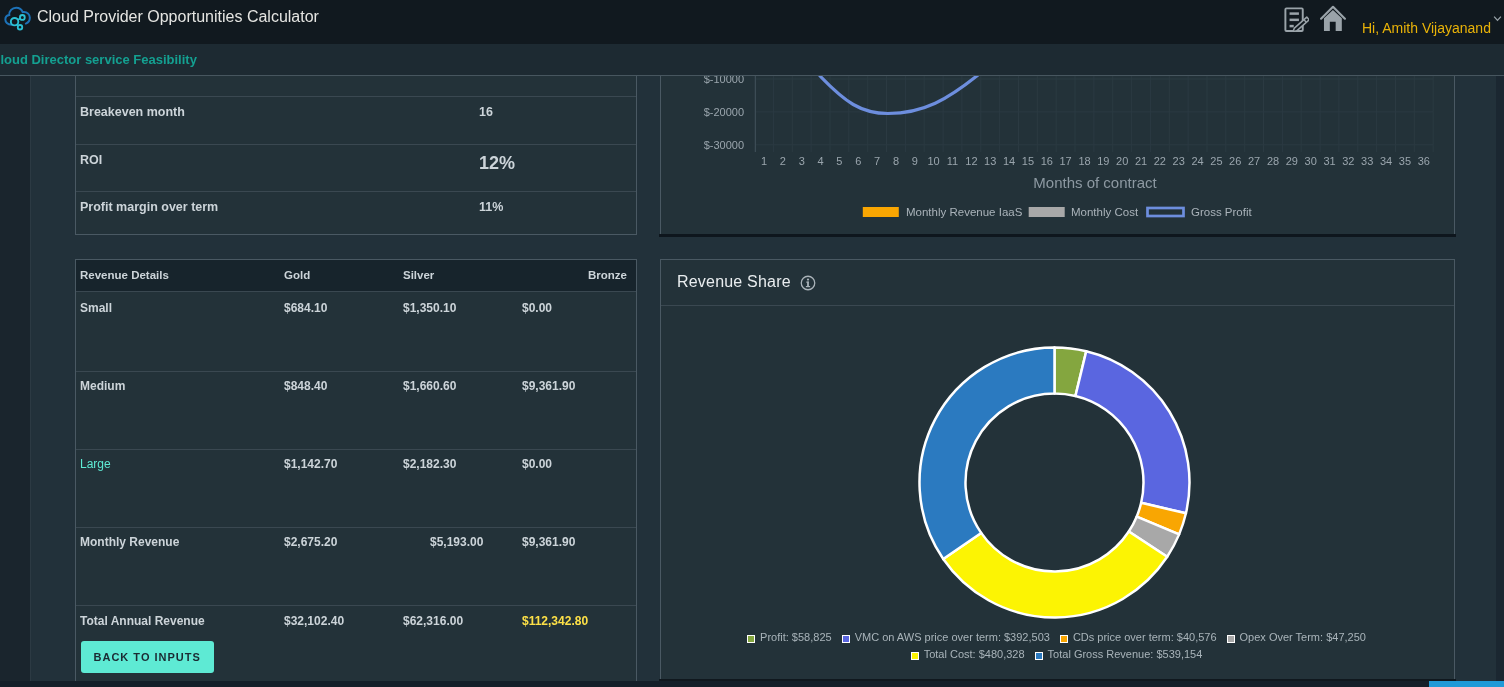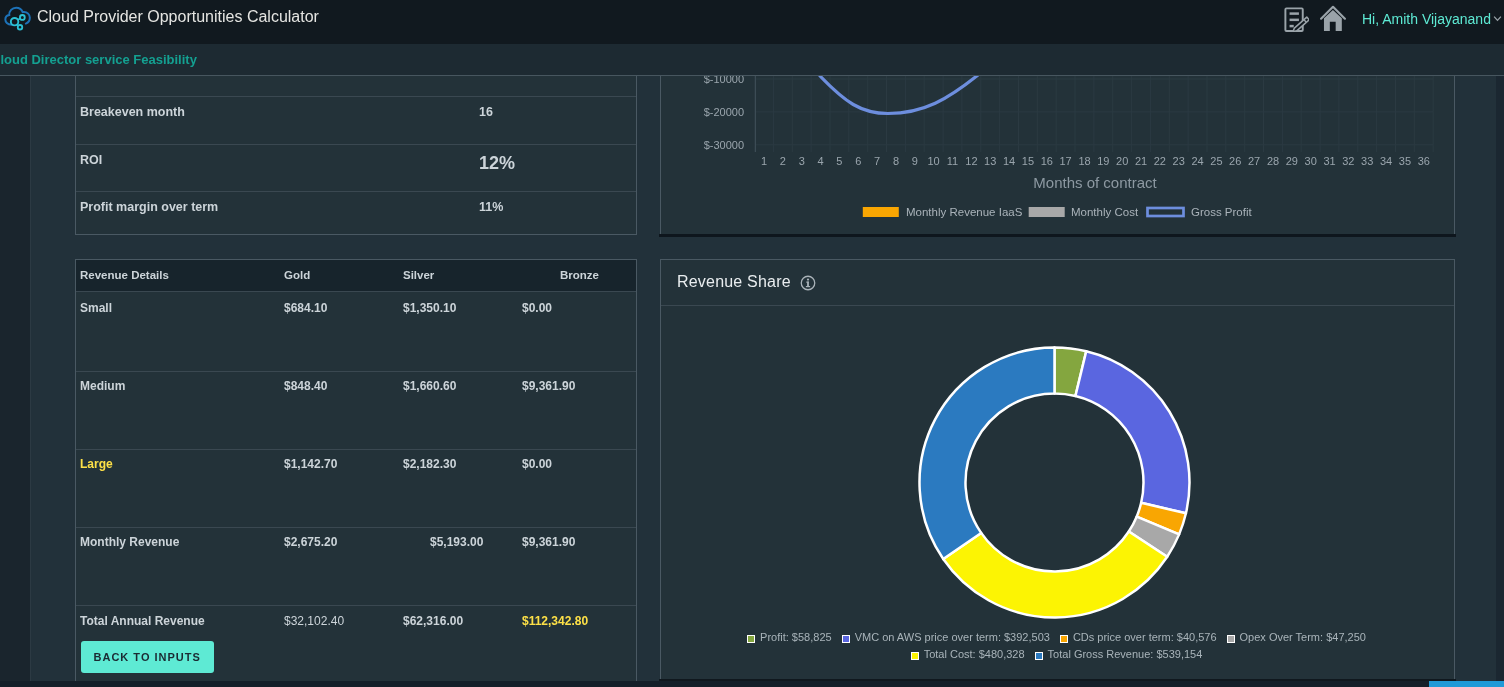--- a/index.html
+++ b/index.html
@@ -16,39 +16,39 @@
 <div style="position:absolute;left:479px;top:104.5px;font-size:12.5px;font-weight:700;color:#ccd4d9;white-space:nowrap;">16</div>
 <div style="position:absolute;left:80px;top:152.5px;font-size:12.5px;font-weight:700;color:#ccd4d9;white-space:nowrap;">ROI</div>
 <div style="position:absolute;left:479px;top:152.5px;font-size:18px;font-weight:700;color:#ccd4d9;white-space:nowrap;">12%</div>
 <div style="position:absolute;left:80px;top:200px;font-size:12.5px;font-weight:700;color:#ccd4d9;white-space:nowrap;">Profit margin over term</div>
 <div style="position:absolute;left:479px;top:200px;font-size:12.5px;font-weight:700;color:#ccd4d9;white-space:nowrap;">11%</div>
 <div style="position:absolute;left:75px;top:259px;width:562px;height:424px;border:1px solid #4a5963;background:#233239;"></div>
 <div style="position:absolute;left:76px;top:260px;width:560px;height:31.5px;background:#17242c;border-bottom:1px solid #3a4851;"></div>
 <div style="position:absolute;left:80px;top:269px;font-size:11.5px;font-weight:700;color:#ccd4d9;white-space:nowrap;">Revenue Details</div>
 <div style="position:absolute;left:284px;top:269px;font-size:11.5px;font-weight:700;color:#ccd4d9;white-space:nowrap;">Gold</div>
 <div style="position:absolute;left:403px;top:269px;font-size:11.5px;font-weight:700;color:#ccd4d9;white-space:nowrap;">Silver</div>
-<div style="position:absolute;left:524px;top:269px;font-size:11.5px;font-weight:700;color:#ccd4d9;white-space:nowrap;padding-left:36px;">Bronze</div>
+<div style="position:absolute;left:552px;top:269px;font-size:11.5px;font-weight:700;color:#ccd4d9;white-space:nowrap;padding-left:36px;">Bronze</div>
 <div style="position:absolute;left:80px;top:301.3px;font-size:12px;font-weight:700;color:#ccd4d9;white-space:nowrap;">Small</div>
 <div style="position:absolute;left:284px;top:301.3px;font-size:12px;font-weight:700;color:#ccd4d9;white-space:nowrap;">$684.10</div>
 <div style="position:absolute;left:403px;top:301.3px;font-size:12px;font-weight:700;color:#ccd4d9;white-space:nowrap;">$1,350.10</div>
 <div style="position:absolute;left:522px;top:301.3px;font-size:12px;font-weight:700;color:#ccd4d9;white-space:nowrap;">$0.00</div>
 <div style="position:absolute;left:80px;top:379.3px;font-size:12px;font-weight:700;color:#ccd4d9;white-space:nowrap;">Medium</div>
 <div style="position:absolute;left:284px;top:379.3px;font-size:12px;font-weight:700;color:#ccd4d9;white-space:nowrap;">$848.40</div>
 <div style="position:absolute;left:403px;top:379.3px;font-size:12px;font-weight:700;color:#ccd4d9;white-space:nowrap;">$1,660.60</div>
 <div style="position:absolute;left:522px;top:379.3px;font-size:12px;font-weight:700;color:#ccd4d9;white-space:nowrap;">$9,361.90</div>
-<div style="position:absolute;left:80px;top:457.3px;font-size:12px;font-weight:700;color:#fde047;white-space:nowrap;">Large</div>
+<div style="position:absolute;left:80px;top:457.3px;font-size:12px;font-weight:400;color:#5eead4;white-space:nowrap;">Large</div>
 <div style="position:absolute;left:284px;top:457.3px;font-size:12px;font-weight:700;color:#ccd4d9;white-space:nowrap;">$1,142.70</div>
 <div style="position:absolute;left:403px;top:457.3px;font-size:12px;font-weight:700;color:#ccd4d9;white-space:nowrap;">$2,182.30</div>
 <div style="position:absolute;left:522px;top:457.3px;font-size:12px;font-weight:700;color:#ccd4d9;white-space:nowrap;">$0.00</div>
 <div style="position:absolute;left:80px;top:535.3px;font-size:12px;font-weight:700;color:#ccd4d9;white-space:nowrap;">Monthly Revenue</div>
 <div style="position:absolute;left:284px;top:535.3px;font-size:12px;font-weight:700;color:#ccd4d9;white-space:nowrap;">$2,675.20</div>
 <div style="position:absolute;left:403px;top:535.3px;font-size:12px;font-weight:700;color:#ccd4d9;white-space:nowrap;margin-left:27px;">$5,193.00</div>
 <div style="position:absolute;left:522px;top:535.3px;font-size:12px;font-weight:700;color:#ccd4d9;white-space:nowrap;">$9,361.90</div>
 <div style="position:absolute;left:80px;top:613.8px;font-size:12px;font-weight:700;color:#ccd4d9;white-space:nowrap;">Total Annual Revenue</div>
-<div style="position:absolute;left:284px;top:613.8px;font-size:12px;font-weight:400;color:#ccd4d9;white-space:nowrap;">$32,102.40</div>
+<div style="position:absolute;left:284px;top:613.8px;font-size:12px;font-weight:700;color:#ccd4d9;white-space:nowrap;">$32,102.40</div>
 <div style="position:absolute;left:403px;top:613.8px;font-size:12px;font-weight:700;color:#ccd4d9;white-space:nowrap;">$62,316.00</div>
 <div style="position:absolute;left:522px;top:613.8px;font-size:12px;font-weight:700;color:#fde047;white-space:nowrap;">$112,342.80</div>
 <div style="position:absolute;left:76px;top:370.5px;width:560px;height:1px;background:#3a4851;"></div>
 <div style="position:absolute;left:76px;top:448.5px;width:560px;height:1px;background:#3a4851;"></div>
 <div style="position:absolute;left:76px;top:526.5px;width:560px;height:1px;background:#3a4851;"></div>
 <div style="position:absolute;left:76px;top:605px;width:560px;height:1px;background:#3a4851;"></div>
 <div style="position:absolute;left:80.7px;top:641.4px;width:133px;height:32px;background:#5eead4;border-radius:3px;color:#1b2a32;font-size:11px;font-weight:700;letter-spacing:1px;display:flex;align-items:center;justify-content:center;">BACK TO INPUTS</div>
 
 <div style="position:absolute;left:660px;top:76px;width:795px;height:158px;border-left:1px solid #4a5963;border-right:1px solid #4a5963;background:#233239;"></div>
 <div style="position:absolute;left:659px;top:234px;width:797px;height:2.5px;background:#0e161d;"></div>
@@ -185,15 +185,15 @@
 <line x1="8" y1="9.5" x2="21.5" y2="9.5" stroke="#9aa3a9" stroke-width="3.6"></line>
 <line x1="8" y1="18.5" x2="21.5" y2="18.5" stroke="#9aa3a9" stroke-width="3.6"></line>
 <line x1="8" y1="27.5" x2="14" y2="27.5" stroke="#9aa3a9" stroke-width="3.6"></line>
 <path d="M12.8 35.6 L18.29 34.34 L36.18 18.48 L32.82 14.52 L14.93 30.38 Z" fill="#11191f" stroke="#9aa3a9" stroke-width="2.2" stroke-linejoin="round"></path>
 <line x1="31.99" y1="22.04" x2="28.63" y2="18.08" stroke="#9aa3a9" stroke-width="2"></line>
 </svg>
 <svg width="26" height="26" viewBox="0 0 36 36" style="position:absolute;left:1320px;top:5px;">
 <path d="M1.5 19 L18 2.5 L34.5 19" fill="none" stroke="#9aa3a9" stroke-width="3" stroke-linecap="round" stroke-linejoin="round"></path>
 <path d="M5.5 18.4 V35.9 H13.6 V23.3 H21.7 V35.9 H30.2 V18.4 L17.9 7 Z" fill="#9aa3a9"></path>
 </svg>
-<div style="position:absolute;left:1362px;top:11px;font-size:14px;color:#5eead4;white-space:nowrap;">Hi, Amith Vijayanand</div>
+<div style="position:absolute;left:1362px;top:20px;font-size:14px;color:#eab308;white-space:nowrap;">Hi, Amith Vijayanand</div>
 <svg width="9" height="9" viewBox="0 0 12 12" style="position:absolute;left:1493px;top:14px;">
 <path d="M1.5 3.5 L6 8.5 L10.5 3.5" fill="none" stroke="#9aa3a9" stroke-width="1.7"></path>
 </svg>
 </body></html>

